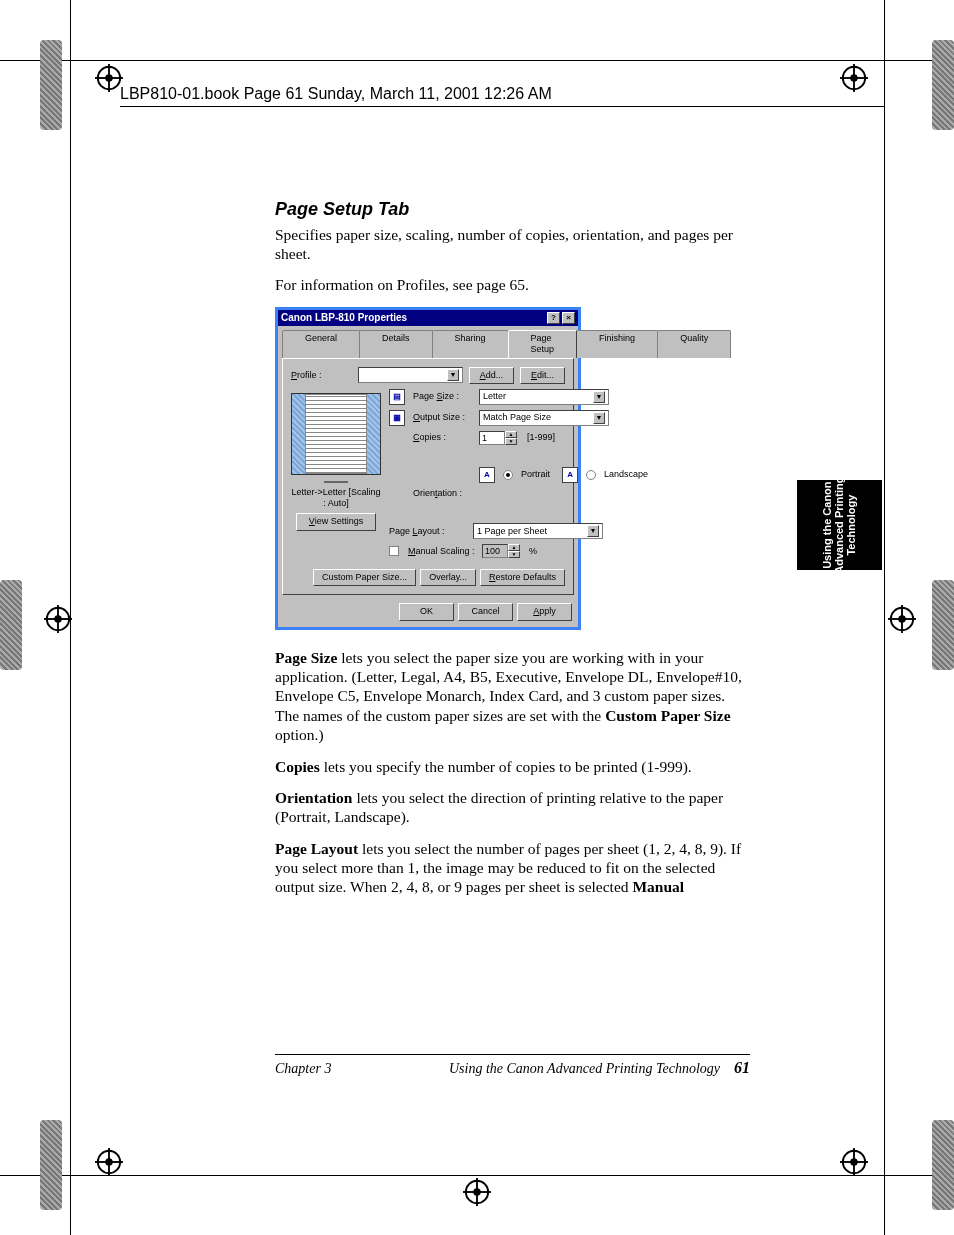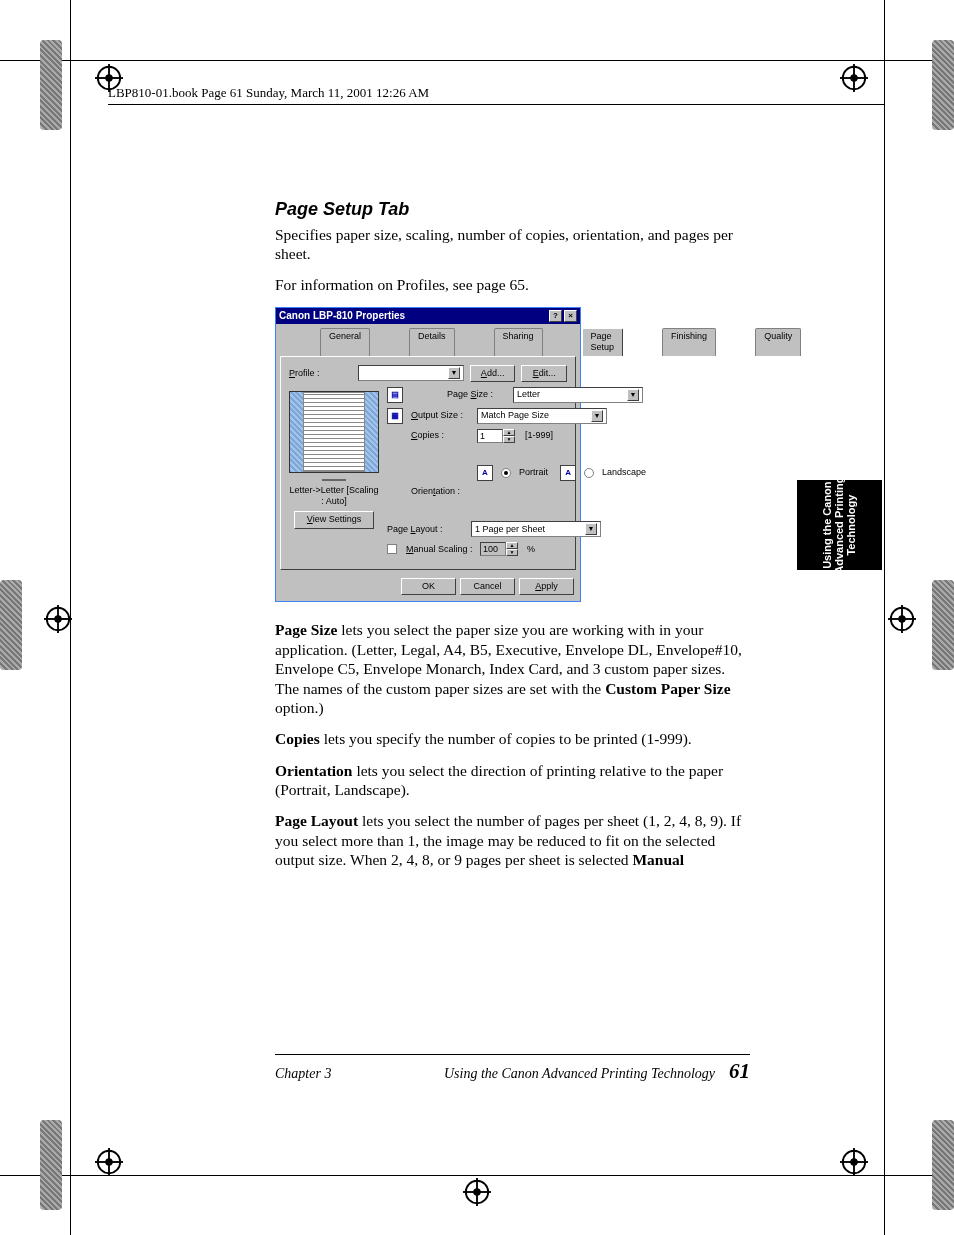--- a/index.html
+++ b/index.html
@@ -27,24 +27,24 @@
     position: absolute;
     width: 22px;
     height: 90px;
     background: repeating-linear-gradient(45deg, #777 0 2px, #aaa 2px 4px);
     border-radius: 4px;
   }
 
   .header-line {
     position: absolute;
     top: 85px;
-    left: 108px;
+    left: 120px;
     right: 70px;
-    font-size: 13px;
-    font-family: Liberation Serif, serif;
+    font-size: 16px;
+    font-family: Liberation Sans, sans-serif;
   }
   .header-line .rule {
     border-top: 1px solid black;
     margin-top: 3px;
   }
 
   .content {
     position: absolute;
     top: 198px;
     left: 275px;
@@ -92,27 +92,27 @@
     left: 275px;
     width: 475px;
     border-top: 1px solid black;
     padding-top: 4px;
     font-style: italic;
     font-size: 14px;
     display: flex;
     justify-content: space-between;
     align-items: baseline;
   }
-  .footer .pagenum { font-size: 21px; font-weight: bold; font-style: italic; }
+  .footer .pagenum { font-size: 16px; font-weight: bold; font-style: italic; }
 
   
   .ui {
     width: 306px;
     margin: 6px 0 18px 0;
-    border: 1px solid #3b82f6;
+    border: 3px solid #3b82f6;
     background: #c0c0c0;
     font-family: "MS Sans Serif", Tahoma, Arial, sans-serif;
     font-size: 9px;
     color: black;
   }
   .ui .titlebar {
     background: #000080;
     color: white;
     font-weight: bold;
     padding: 2px 3px;
@@ -125,26 +125,25 @@
   .ui .title-btn {
     width: 13px; height: 12px; background: #c0c0c0;
     border: 1px solid #fff; border-right-color: #404040; border-bottom-color: #404040;
     font-size: 8px; text-align: center; line-height: 10px; font-weight: bold; color: black;
   }
   .ui .tabs { display: flex; padding: 4px 4px 0 4px; font-size: 9px; }
   .ui .tab {
     border: 1px solid #808080;
     border-bottom: none;
     background: #c0c0c0;
-    padding: 2px 8px;
+    padding: 2px 22px;
     border-top-left-radius: 2px;
     border-top-right-radius: 2px;
     margin-right: -1px;
     position: relative;
-    margin-left: 40px;
   }
   .ui .tab.active { background: #c0c0c0; border-color: #fff #404040 #c0c0c0 #fff; z-index: 2; }
   .ui .tabpanel {
     margin: 0 4px 4px 4px;
     border: 1px solid #fff;
     border-right-color: #404040;
     border-bottom-color: #404040;
     padding: 8px;
     background: #c0c0c0;
   }
@@ -337,21 +336,21 @@
       <div class="preview-row">
         <div class="preview-box">
           <div class="preview-paper"></div>
           <div class="printer-icon"></div>
           <div class="status-text">Letter-&gt;Letter [Scaling : Auto]</div>
           <div class="btn" style="margin-top:4px; width:80px;"><span class="under">V</span>iew Settings</div>
         </div>
         <div class="settings-col">
           <div class="row">
             <span class="iconbtn">▤</span>
-            <label style="width:60px;margin-left:36px;">Page <span class="under">S</span>ize :</label>
+            <label style="width:60px;">Page <span class="under">S</span>ize :</label>
             <div class="dropdown">
                 <span>Letter</span>
                 <div class="arrow">▼</div>
               </div>
           </div>
           <div class="row">
             <span class="iconbtn">▦</span>
             <label style="width:60px;"><span class="under">O</span>utput Size :</label>
             <div class="dropdown">
                 <span>Match Page Size</span>
@@ -395,20 +394,25 @@
               <div class="sp">
                   <div>▲</div>
                   <div>▼</div>
                 </div>
             </div>
             <span style="margin-left:3px;">%</span>
           </div>
         </div>
       </div>
 
+      <div class="bottom-btns">
+        <div class="btn">Custom Paper Size...</div>
+        <div class="btn">Overlay...</div>
+        <div class="btn"><span class="under">R</span>estore Defaults</div>
+      </div>
     </div>
     <div class="footer-btns">
       <div class="btn" style="width:55px;">OK</div>
       <div class="btn" style="width:55px;">Cancel</div>
       <div class="btn" style="width:55px;"><span class="under">A</span>pply</div>
     </div>
   </div>
 
   <p class="body">
     <b>Page Size</b><span> lets you select the paper size you are working with in your application. (Letter, Legal, A4, B5, Executive, Envelope DL, Envelope#10, Envelope C5, Envelope Monarch, Index Card, and 3 custom paper sizes. The names of the custom paper sizes are set with the </span><b>Custom Paper Size</b><span> option.)</span>

